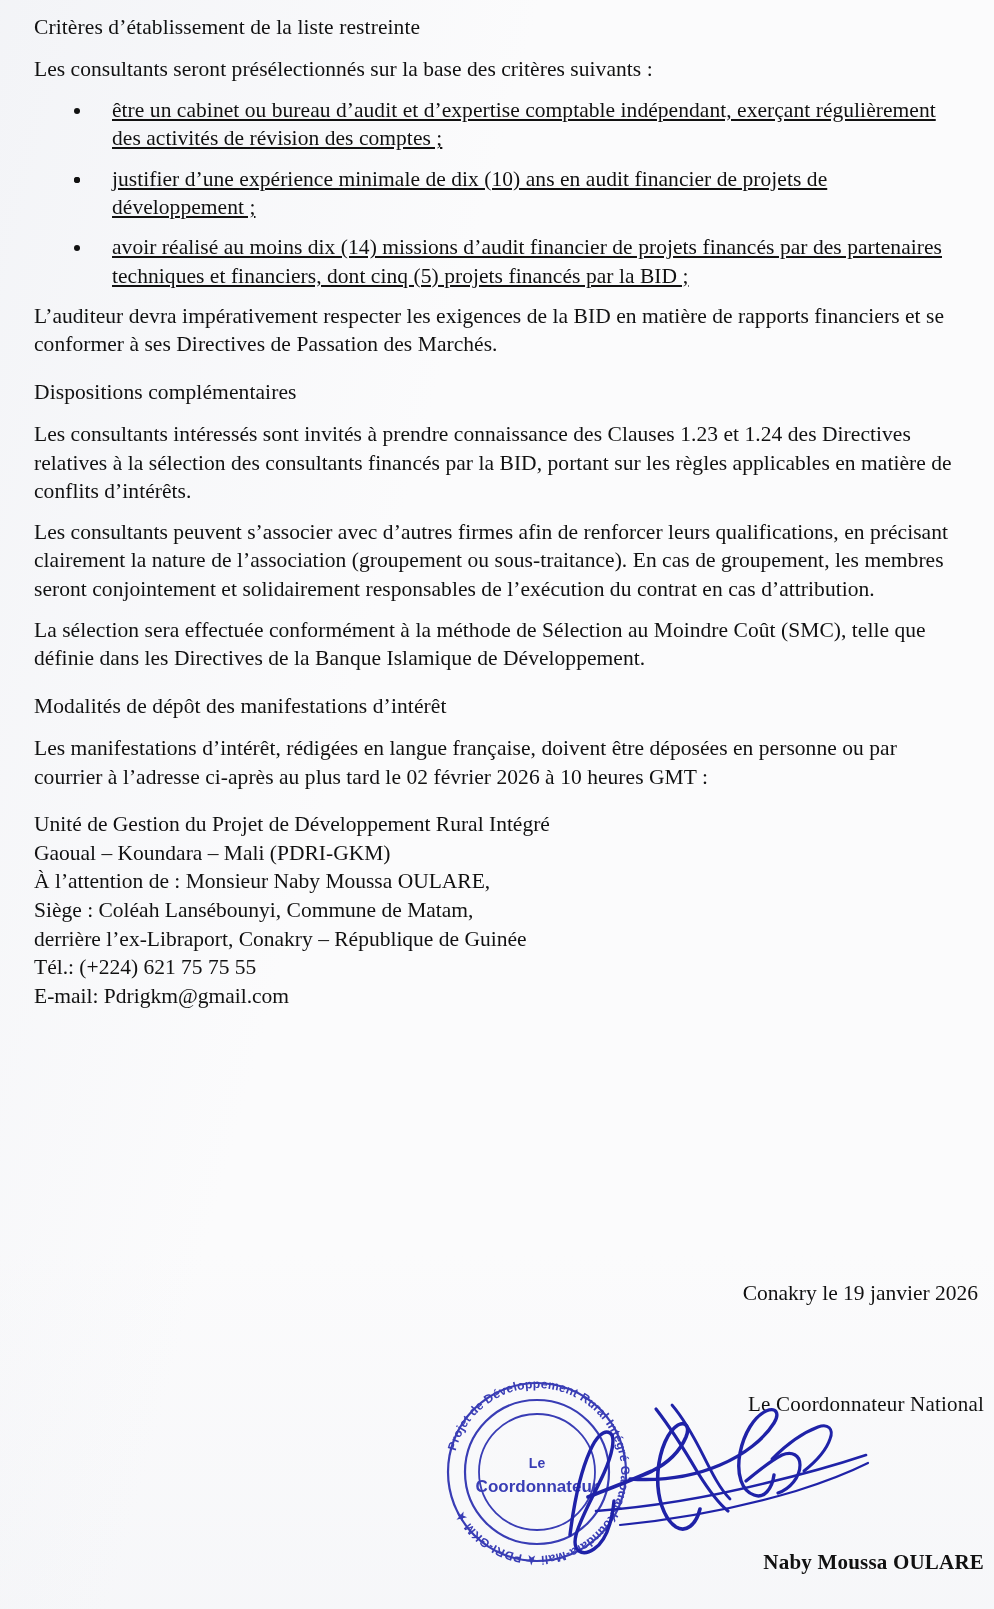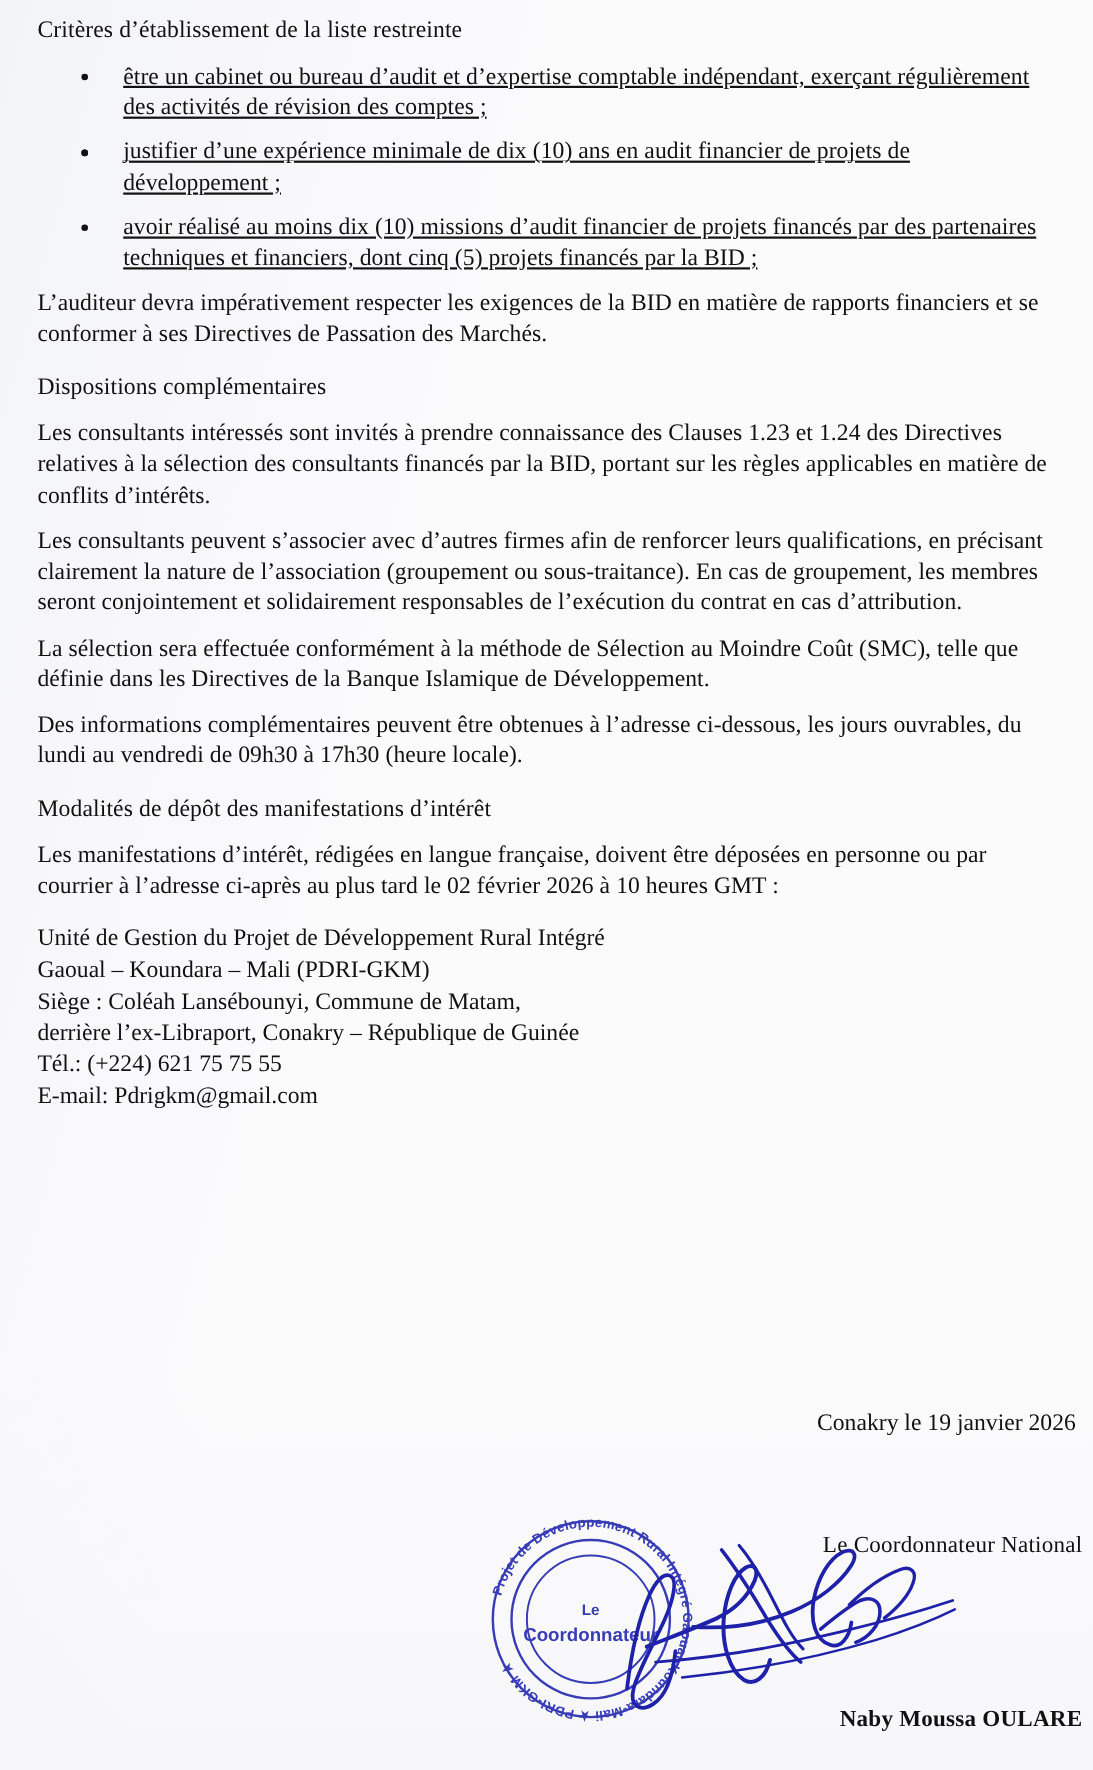--- a/index.html
+++ b/index.html
@@ -134,64 +134,65 @@
 </style>
 </head>
 <body>
 
 <div id="page">
 
   <div class="doc">
 
     <div class="heading">Critères d’établissement de la liste restreinte</div>
 
+    <div class="para">Les consultants seront présélectionnés sur la base des critères suivants :</div>
 
     <ul class="bullets">
       <li>
         <span class="dot"></span>
         <span>être un cabinet ou bureau d’audit et d’expertise comptable indépendant, exerçant régulièrement des activités de révision des comptes ;</span>
       </li>
       <li>
         <span class="dot"></span>
       </li>
       <li>
         <span class="dot"></span>
         <span>justifier d’une expérience minimale de dix (10) ans en audit financier de projets de développement ;</span>
       </li>
       <li>
         <span class="dot"></span>
-        <span>avoir réalisé au moins dix (10) missions d’audit financier de projets financés par des partenaires techniques et financiers, dont cinq (5) projets financés par la BID ;</span>
+        <span>avoir réalisé au moins dix (14) missions d’audit financier de projets financés par des partenaires techniques et financiers, dont cinq (5) projets financés par la BID ;</span>
       </li>
     </ul>
 
     <div class="para">L’auditeur devra impérativement respecter les exigences de la BID en matière de rapports financiers et se conformer à ses Directives de Passation des Marchés.</div>
 
     <div class="block-gap-sm"></div>
 
     <div class="heading">Dispositions complémentaires</div>
 
     <div class="para">Les consultants intéressés sont invités à prendre connaissance des Clauses 1.23 et 1.24 des Directives relatives à la sélection des consultants financés par la BID, portant sur les règles applicables en matière de conflits d’intérêts.</div>
 
     <div class="para">Les consultants peuvent s’associer avec d’autres firmes afin de renforcer leurs qualifications, en précisant clairement la nature de l’association (groupement ou sous-traitance). En cas de groupement, les membres seront conjointement et solidairement responsables de l’exécution du contrat en cas d’attribution.</div>
 
     <div class="para">La sélection sera effectuée conformément à la méthode de Sélection au Moindre Coût (SMC), telle que définie dans les Directives de la Banque Islamique de Développement.</div>
 
-    <div class="para">Des informations complémentaires peuvent être obtenues à l’adresse ci-dessous, les jours ouvrables, du lundi au vendredi de 09h30 à 17h30 (heure locale).</div>
 
     <div class="block-gap-sm"></div>
 
     <div class="heading">Modalités de dépôt des manifestations d’intérêt</div>
 
     <div class="para tight">Les manifestations d’intérêt, rédigées en langue française, doivent être déposées en personne ou par courrier à l’adresse ci-après au plus tard le 02 février 2026 à 10 heures GMT :</div>
 
     <div class="block-gap-sm"></div>
 
     <div class="addr">
       <div>Unité de Gestion du Projet de Développement Rural Intégré</div>
       <div>Gaoual – Koundara – Mali (PDRI-GKM)</div>
+      <div>À l’attention de : Monsieur Naby Moussa OULARE,</div>
       <div>Siège : Coléah Lansébounyi, Commune de Matam,</div>
       <div>derrière l’ex-Libraport, Conakry – République de Guinée</div>
       <div>Tél.: (+224) 621 75 75 55</div>
       <div>E-mail: Pdrigkm@gmail.com</div>
     </div>
 
   </div>
 
   <div class="date-line">Conakry le 19 janvier 2026</div>
 

